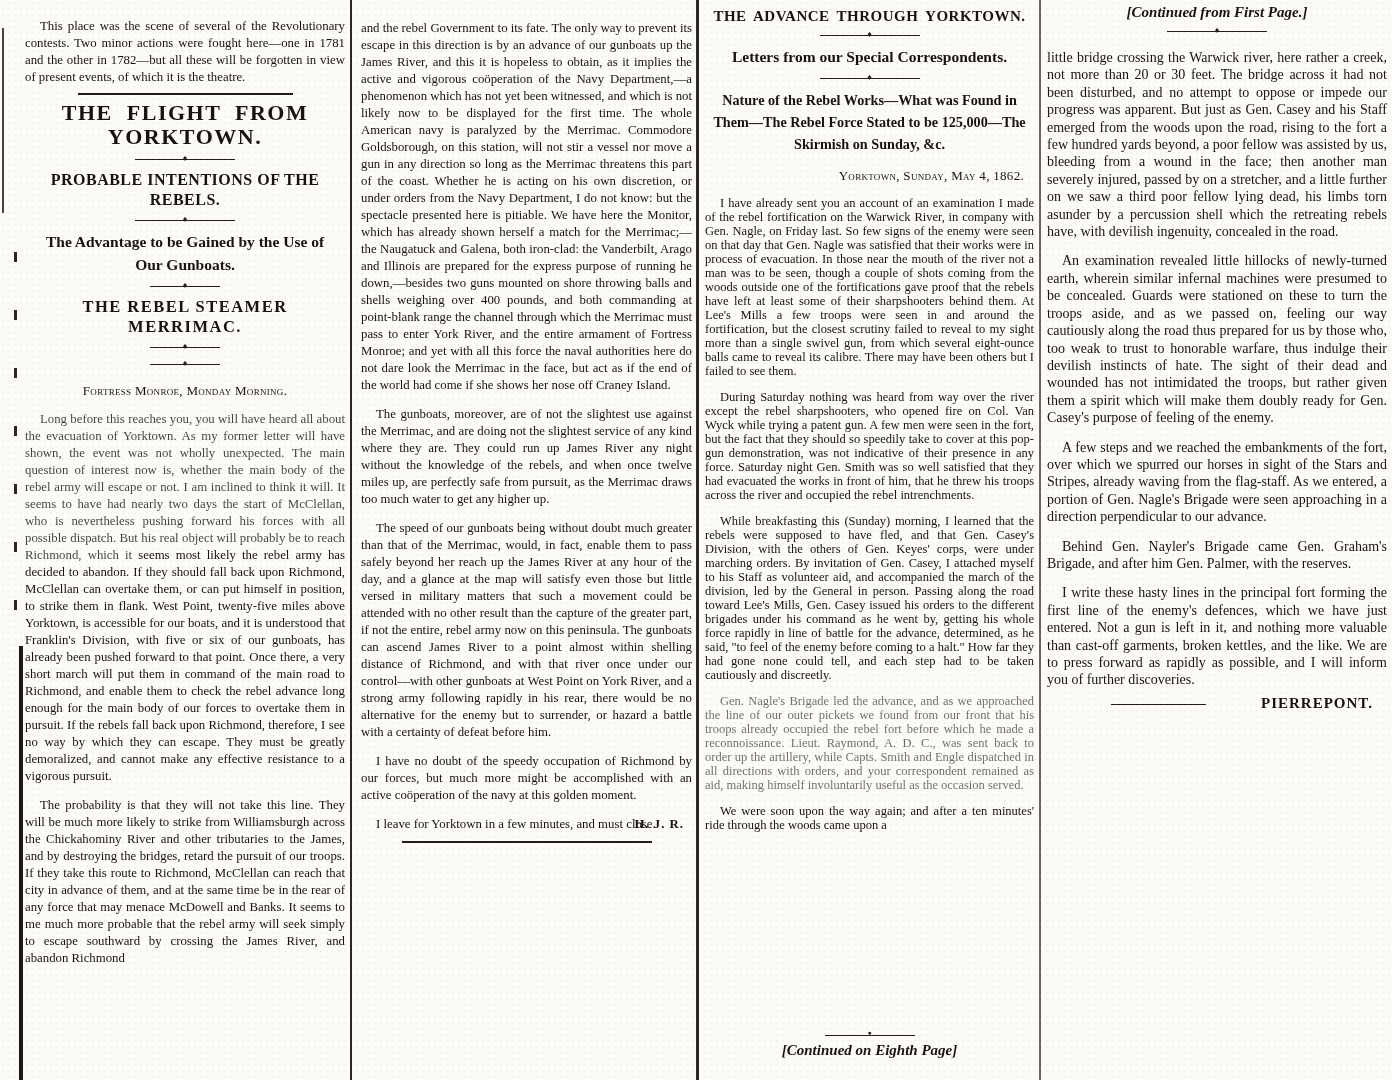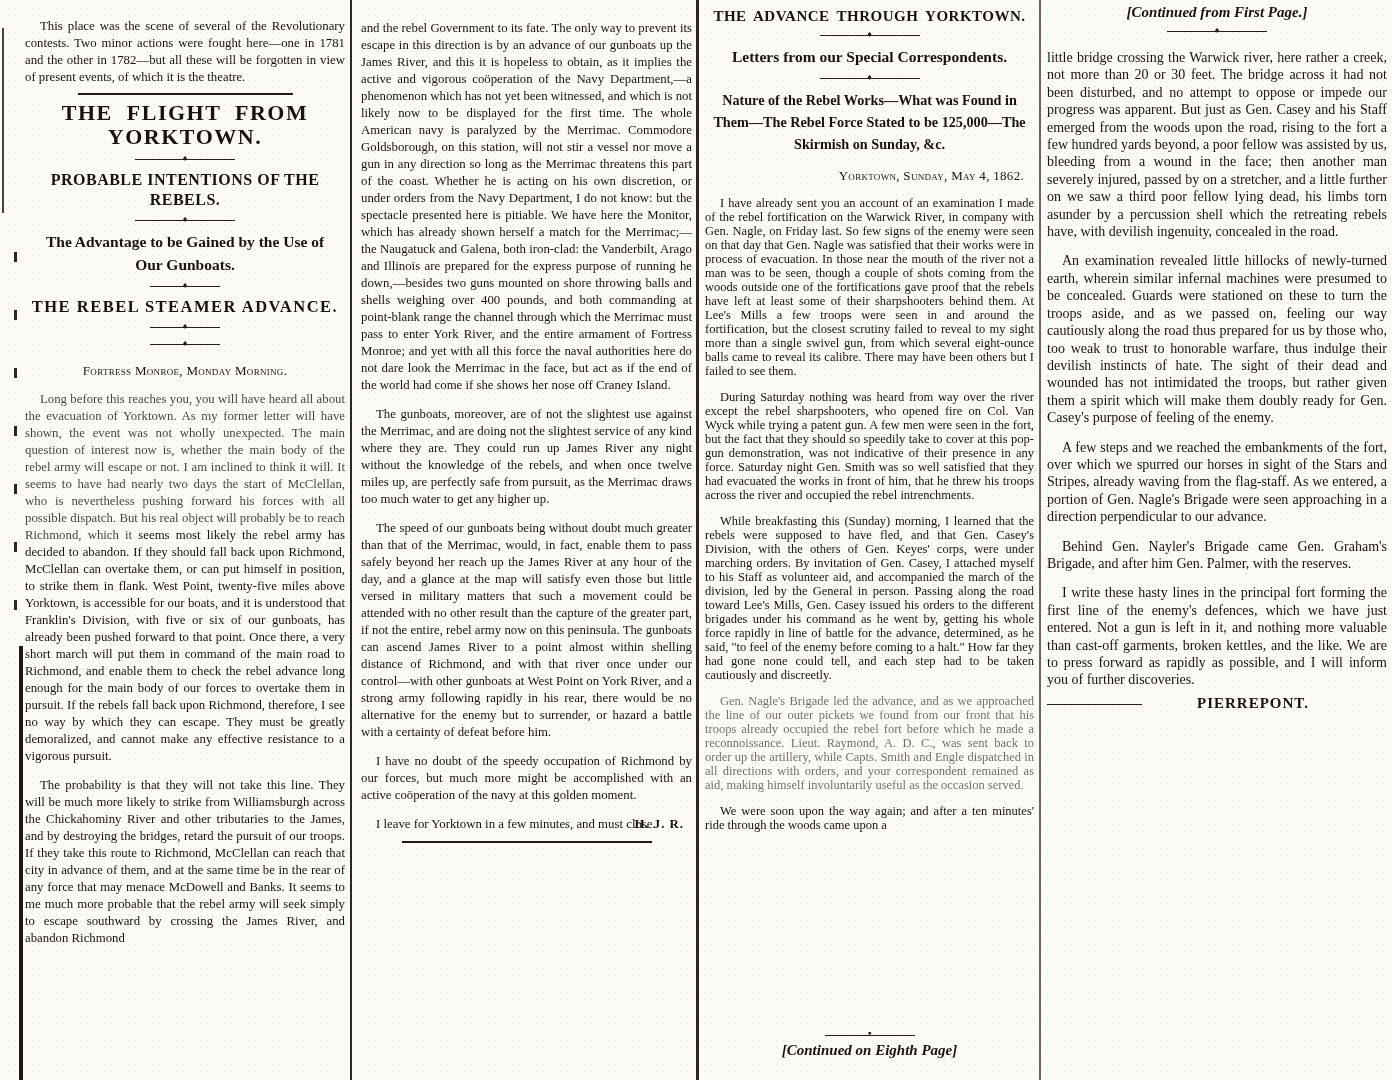--- a/index.html
+++ b/index.html
@@ -40,21 +40,21 @@
 
   
   .rule-h{border:0;border-top:2.5px solid #201c17;width:215px;margin:7px auto 6px auto;}
   .rule-end{border:0;border-top:2.5px solid #201c17;width:250px;margin:8px auto 0 auto;}
   .divider{position:relative;height:12px;margin:4px 0 5px 0;}
   .divider::before{content:"";position:absolute;left:50%;top:6px;transform:translateX(-50%);width:100px;border-top:1.6px solid #231f19;}
   .divider::after{content:"\2666";position:absolute;left:50%;top:0;transform:translateX(-50%);font-size:9px;color:#231f19;}
   .divider.small::before{width:70px;}
 
   .sig-line{position:relative;margin:2px 0 0 0;font-size:12.8px;line-height:17px;}
-  .sig-right{padding-right:14px;font-weight:bold;font-size:15px;letter-spacing:1px;margin:6px 0 0 0;}
+  .sig-right{text-align:right;padding-right:14px;font-weight:bold;font-size:15px;letter-spacing:1px;margin:6px 0 0 0;}
   .sig-right::before{content:"";display:inline-block;width:95px;border-top:1.4px solid #241f19;vertical-align:middle;margin-right:55px;}
   .sig-abs{position:absolute;right:8px;bottom:0;font-weight:bold;letter-spacing:1px;}
 
   
   .vrule{position:absolute;background:#2c2721;}
   .vrule.light{background:#6b655c;}
   .edge-ticks{position:absolute;left:14px;top:252px;width:3px;height:396px;
     background:repeating-linear-gradient(180deg,#2c2721 0 10px,transparent 10px 58px);}
   .edge-bar{position:absolute;left:19px;top:646px;width:3.5px;height:434px;background:#1d1913;}
   .edge-top{position:absolute;left:2px;top:28px;width:2px;height:185px;background:#4a443c;}
@@ -79,21 +79,21 @@
     <p class="body">
       <span>This place was the scene of several of the Revolutionary contests. Two minor actions were fought here—one in 1781 and the other in 1782—but all these will be forgotten in view of present events, of which it is the theatre.</span>
     </p>
     <hr class="rule-h">
     <h1 class="headline-lg">THE FLIGHT FROM YORKTOWN.</h1>
     <div class="divider"></div>
     <h2 class="subhead-caps">PROBABLE INTENTIONS OF THE REBELS.</h2>
     <div class="divider"></div>
     <h3 class="subhead-title">The Advantage to be Gained by the Use of Our Gunboats.</h3>
     <div class="divider small"></div>
-    <h2 class="subhead-merrimac">THE REBEL STEAMER ADVANCE.</h2>
+    <h2 class="subhead-merrimac">THE REBEL STEAMER MERRIMAC.</h2>
     <div class="divider small"></div>
     <div class="divider small"></div>
     <p class="dateline">Fortress Monroe, Monday Morning.</p>
     <p class="body">
       <span class="blurry">Long before this reaches you, you will have heard all about the evacuation of Yorktown. As my former letter will have shown, the event was not wholly unexpected. The main question of interest now is, whether the main body of the rebel army will escape or not. I am inclined to think it will. It seems to have had nearly two days the start of McClellan, who is nevertheless pushing forward his forces with all possible dispatch. But his real object will probably be to reach Richmond, which it </span><span>seems most likely the rebel army has decided to abandon. If they should fall back upon Richmond, McClellan can overtake them, or can put himself in position, to strike them in flank. West Point, twenty-five miles above Yorktown, is accessible for our boats, and it is understood that Franklin's Division, with five or six of our gunboats, has already been pushed forward to that point. Once there, a very short march will put them in command of the main road to Richmond, and enable them to check the rebel advance long enough for the main body of our forces to overtake them in pursuit. If the rebels fall back upon Richmond, therefore, I see no way by which they can escape. They must be greatly demoralized, and cannot make any effective resistance to a vigorous pursuit.</span>
     </p>
     <p class="body">The probability is that they will not take this line. They will be much more likely to strike from Williamsburgh across the Chickahominy River and other tributaries to the James, and by destroying the bridges, retard the pursuit of our troops. If they take this route to Richmond, McClellan can reach that city in advance of them, and at the same time be in the rear of any force that may menace McDowell and Banks. It seems to me much more probable that the rebel army will seek simply to escape southward by crossing the James River, and abandon Richmond</p>
   </div>
 
   <div class="col" id="col2">

